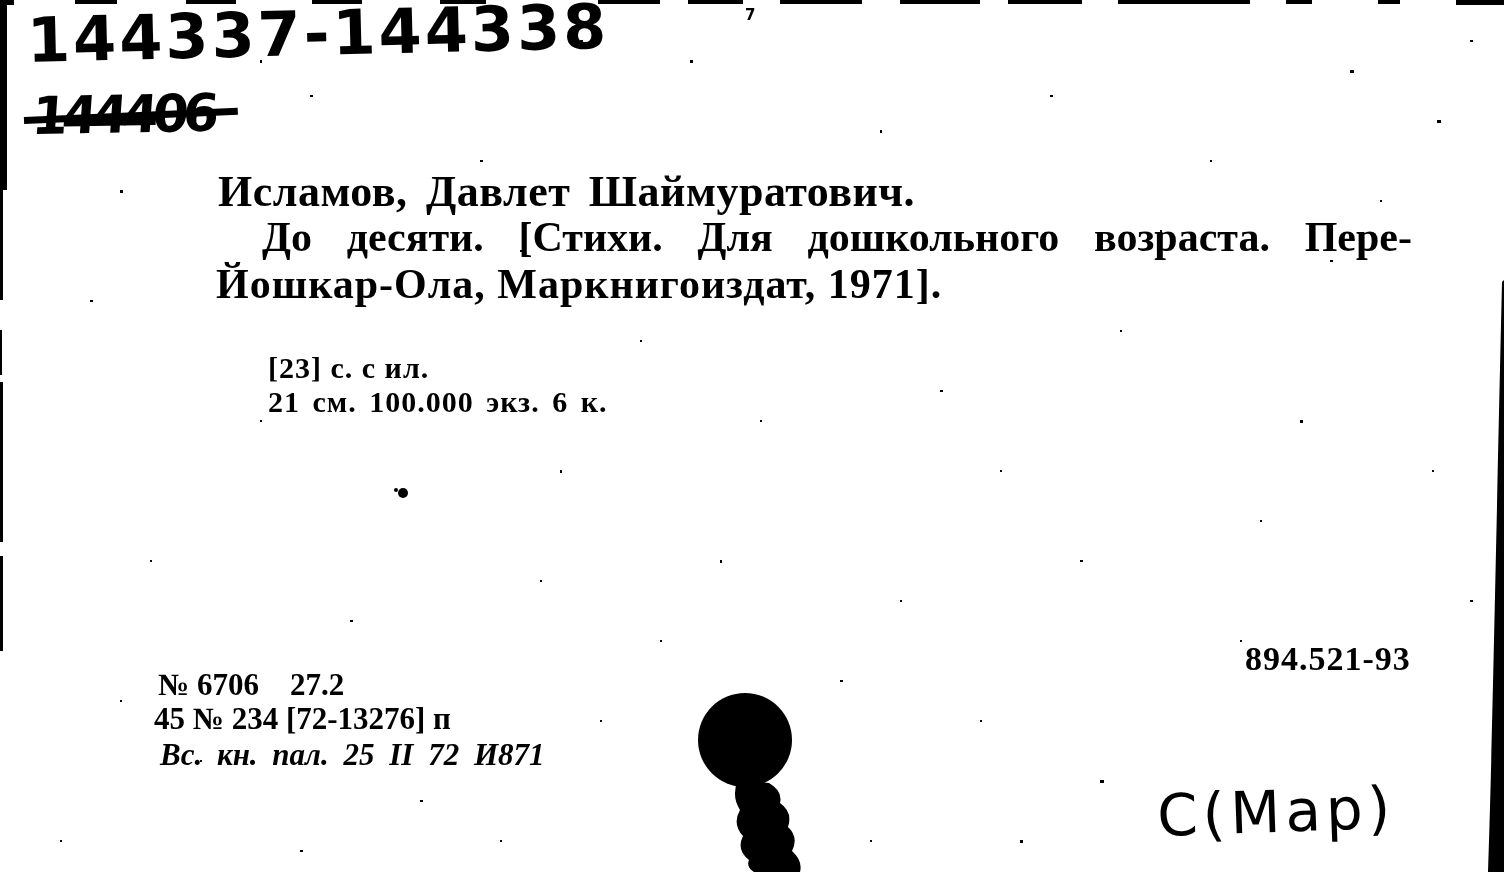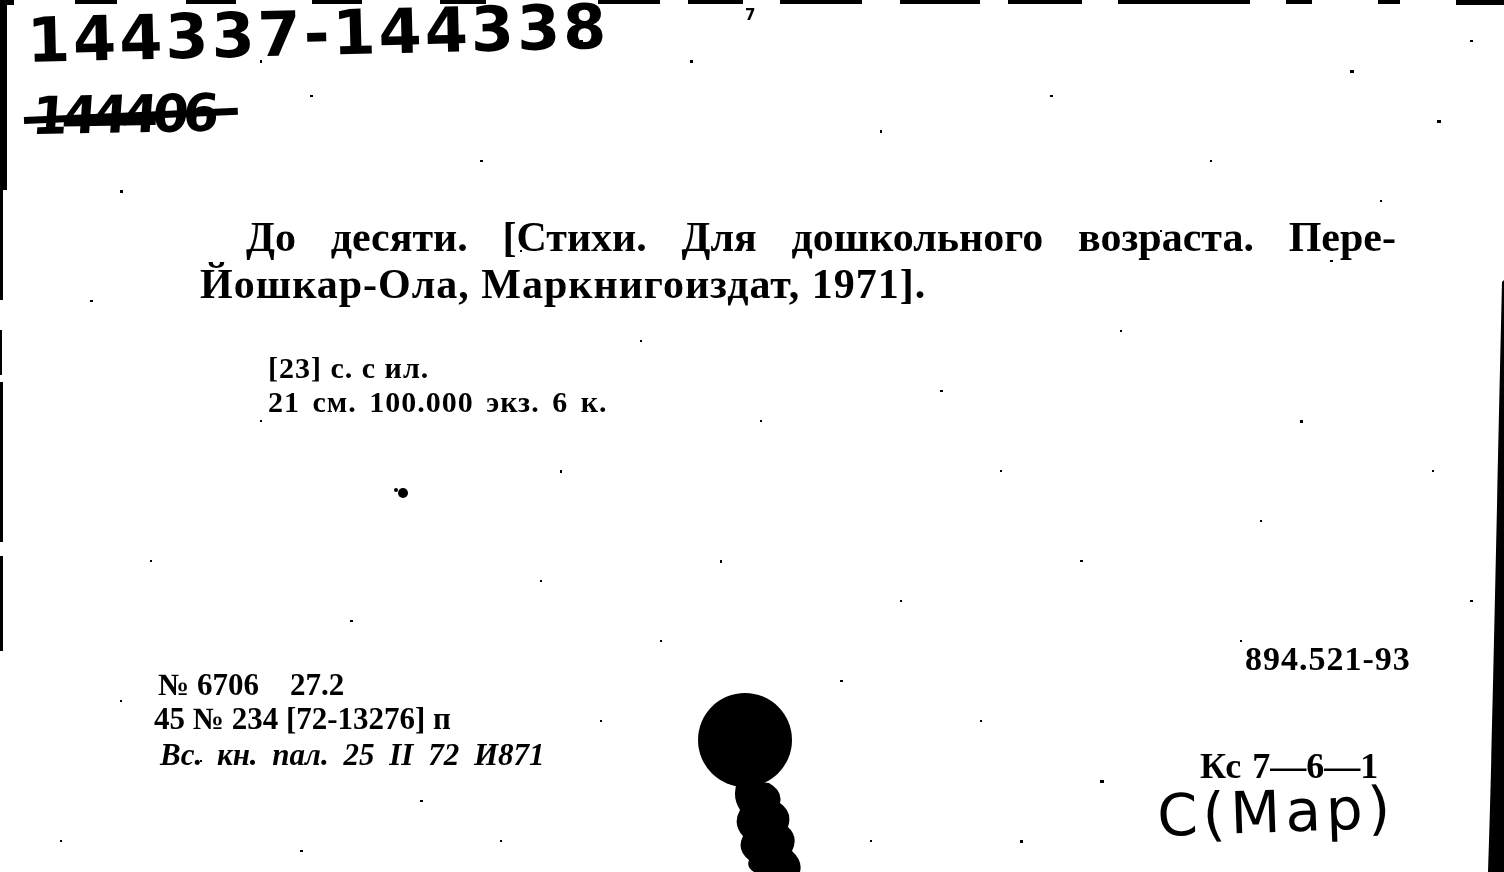--- a/index.html
+++ b/index.html
@@ -8,21 +8,21 @@
     width:1504px;height:872px;
     background:#ffffff;
     overflow:hidden;
     font-family:"Liberation Serif",serif;
     color:#000;
   }
   .abs{position:absolute;}
   
   .typed{font-family:"Liberation Serif",serif;font-weight:bold;color:#000;}
   .heading{left:218px;top:166px;font-size:44px;word-spacing:7px;letter-spacing:0.5px;white-space:nowrap;}
-  .bodyblock{left:200px;top:214px;width:1196px;font-size:42px;line-height:47px;}
+  .bodyblock{left:216px;top:214px;width:1196px;font-size:42px;line-height:47px;}
   .bodyblock .l1{text-align:justify;text-align-last:justify;padding-left:46px;}
   .bodyblock .l2{text-align:justify;text-align-last:justify;}
   .bodyblock .l3{text-align:left;letter-spacing:1px;}
   .collation1{left:268px;top:351px;font-size:30px;letter-spacing:1px;white-space:nowrap;}
   .collation2{left:268px;top:385px;font-size:30px;letter-spacing:1px;word-spacing:4px;white-space:nowrap;}
   .udc{left:1222px;top:640px;font-size:34px;letter-spacing:1px;white-space:nowrap;margin-left:23px;}
   .f1{left:158px;top:667px;font-size:31px;white-space:pre;}
   .f2{left:106px;top:701px;font-size:31px;white-space:pre;margin-left:48px;}
   .f3{left:160px;top:737px;font-size:31px;word-spacing:7px;white-space:nowrap;font-style:italic;}
   .ks{left:1200px;top:745px;font-size:36px;word-spacing:2px;white-space:nowrap;}
@@ -131,31 +131,31 @@
         <rect x="1470" y="600" width="3" height="2"></rect>
     </g>
   </svg>
 
   <div class="abs hand hw-top">144337-144338</div>
   <div class="abs hand hw-cross">144406</div>
   <div class="abs strike"></div>
 
   <div class="abs stray7">7</div>
 
+  <div class="abs typed heading">Исламов, Давлет Шаймуратович.</div>
 
   <div class="abs typed bodyblock">
     <div class="l1">До десяти. [Стихи. Для дошкольного возраста. Пере-</div>
     <div class="l3">Йошкар-Ола, Маркнигоиздат, 1971].</div>
   </div>
 
   <div class="abs typed collation1">[23] с. с ил.</div>
   <div class="abs typed collation2">21 см. 100.000 экз. 6 к.</div>
 
   <div class="abs typed udc">894.521-93</div>
 
   <div class="abs typed f1">№ 6706    27.2</div>
   <div class="abs typed f2">45 № 234 [72-13276] п</div>
   <div class="abs typed f3">Вс. кн. пал. 25 II 72 И871</div>
 
-  <div class="abs typed ks">Кс 7—6—1</div>
   <div class="abs hand hw-class">С(Мар)</div>
 
 </div>
 
 </body></html>

